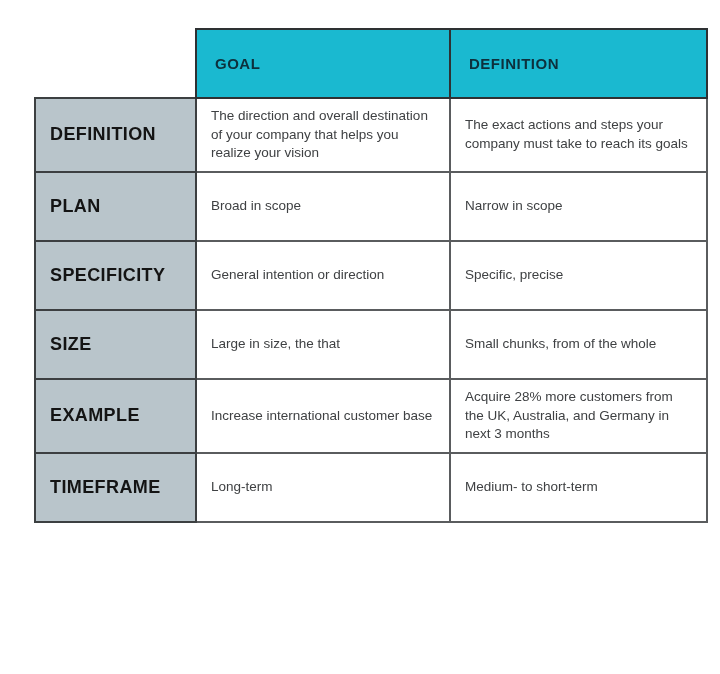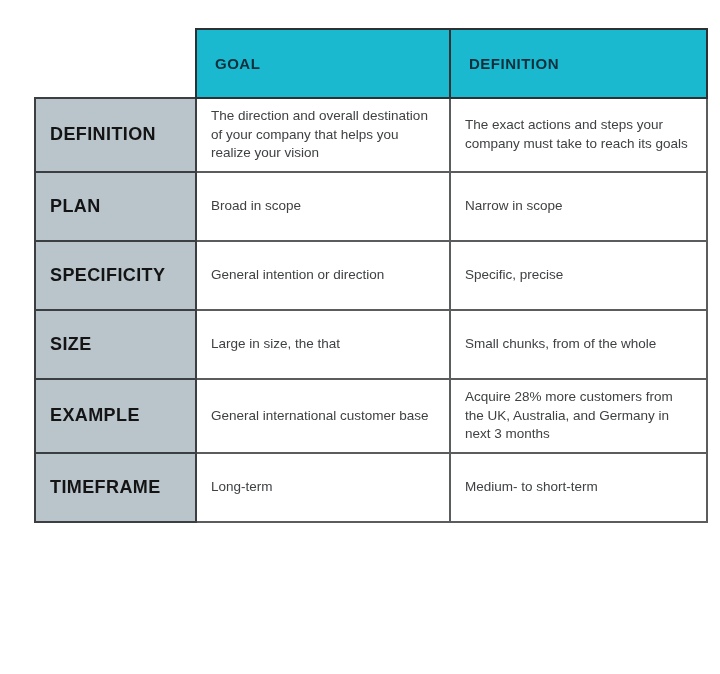--- a/index.html
+++ b/index.html
@@ -105,21 +105,21 @@
     </tr>
 
     <tr class="body-row">
       <th class="rowlabel">SIZE</th>
       <td class="cell">Large in size, the that</td>
       <td class="cell">Small chunks, from of the whole</td>
     </tr>
 
     <tr class="body-row">
       <th class="rowlabel">EXAMPLE</th>
-      <td class="cell">General international customer base</td>
+      <td class="cell">Increase international customer base</td>
       <td class="cell">Acquire 28% more customers from the UK, Australia, and Germany in next 3 months</td>
     </tr>
 
 
 
     <tr class="body-row">
       <th class="rowlabel">TIMEFRAME</th>
       <td class="cell">Long-term</td>
       <td class="cell">Medium- to short-term</td>
     </tr>

